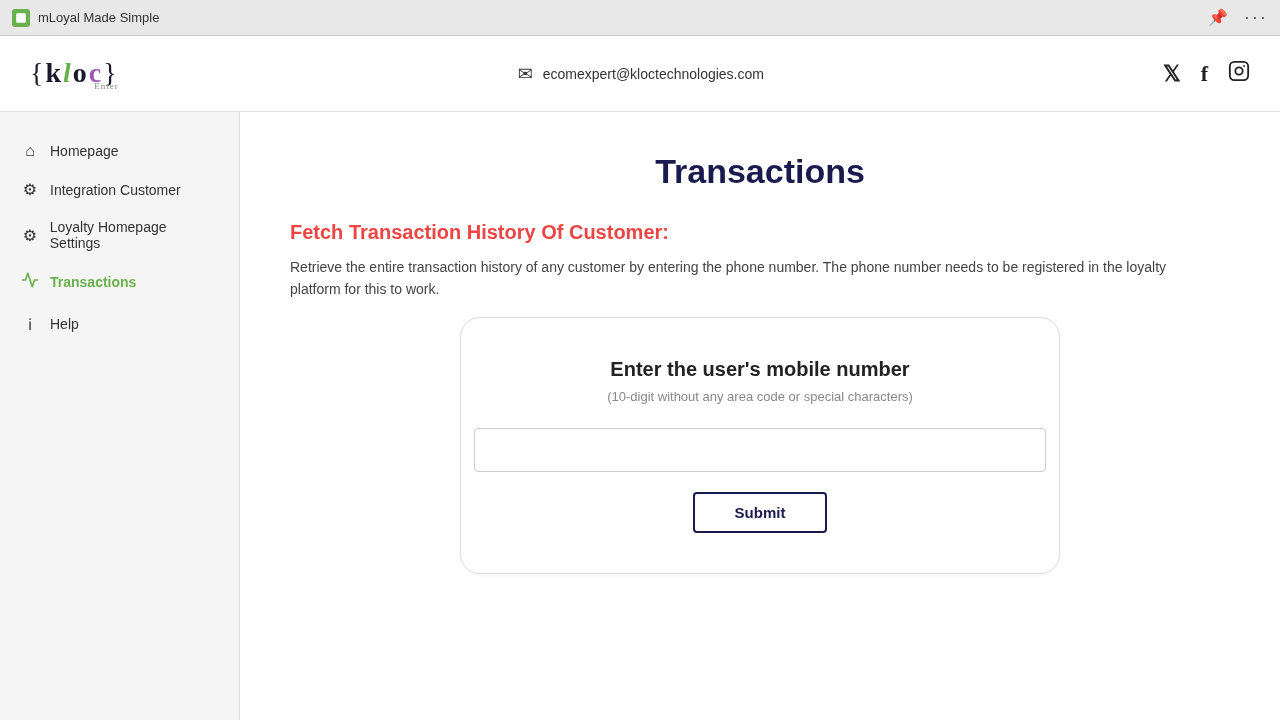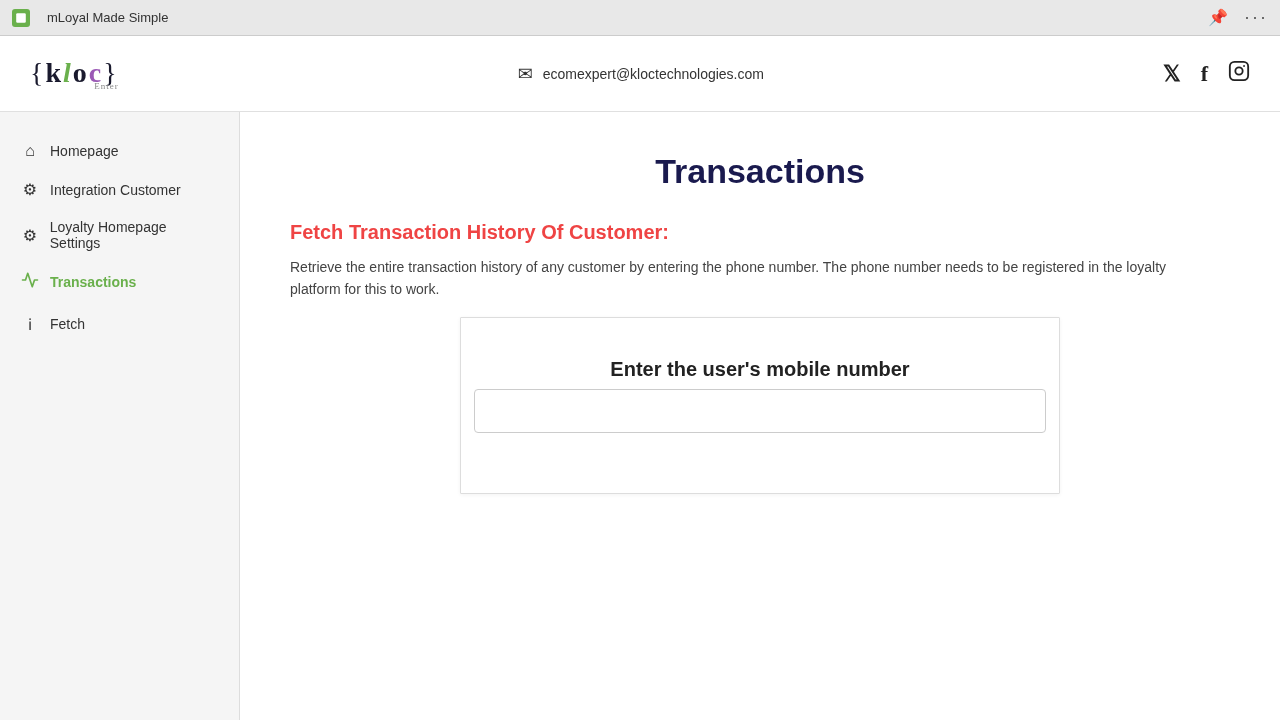--- a/index.html
+++ b/index.html
@@ -11,21 +11,21 @@
       height: 36px;
       display: flex;
       align-items: center;
       padding: 0 12px;
       border-bottom: 1px solid #ccc;
       justify-content: space-between;
     }
     .browser-tab {
       display: flex;
       align-items: center;
-      gap: 17px;
+      gap: 8px;
       font-size: 13px;
       color: #333;
     }
     .browser-tab-icon {
       width: 18px;
       height: 18px;
       background: #6ab04c;
       border-radius: 3px;
       display: flex; align-items: center; justify-content: center;
     }
@@ -135,21 +135,21 @@
       color: #444;
       line-height: 1.6;
       max-width: 900px;
       margin-bottom: 16px;
     }
 
     
     .card {
       background: white;
       border: 1px solid #ddd;
-      border-radius: 1px;
+      border-radius: 20px;
       padding: 40px 13px;
       max-width: 600px;
       margin: 0 auto;
       text-align: center;
       box-shadow: 0 1px 4px rgba(0,0,0,0.05);
     }
     .card-title {
       font-size: 20px;
       font-weight: bold;
       color: #222;
@@ -244,29 +244,31 @@
     <div class="sidebar-item active">
       <span class="icon">
         <svg width="18" height="18" viewBox="0 0 24 24" fill="none" stroke="#6ab04c" stroke-width="2.2" stroke-linecap="round" stroke-linejoin="round">
           <polyline points="22 12 18 12 15 21 9 3 6 12 2 12"></polyline>
         </svg>
       </span>
       <span>Transactions</span>
     </div>
     <div class="sidebar-item">
       <span class="icon">ℹ</span>
-      <span>Fetch</span>
+      <span>Help</span>
     </div>
   </nav>
 
   <main class="main-content">
     <h1 class="page-title">Transactions</h1>
     <h2 class="section-title">Fetch Transaction History Of Customer:</h2>
     <p class="section-desc">Retrieve the entire transaction history of any customer by entering the phone number. The phone number needs to be registered in the loyalty platform for this to work.</p>
 
     <div class="card">
       <div class="card-title">Enter the user's mobile number</div>
+      <div class="card-subtitle">(10-digit without any area code or special characters)</div>
       <input type="text" class="mobile-input" placeholder="" style="">
       <br>
+      <button class="submit-btn">Submit</button>
     </div>
   </main>
 
 </div>
 
 </body></html>

